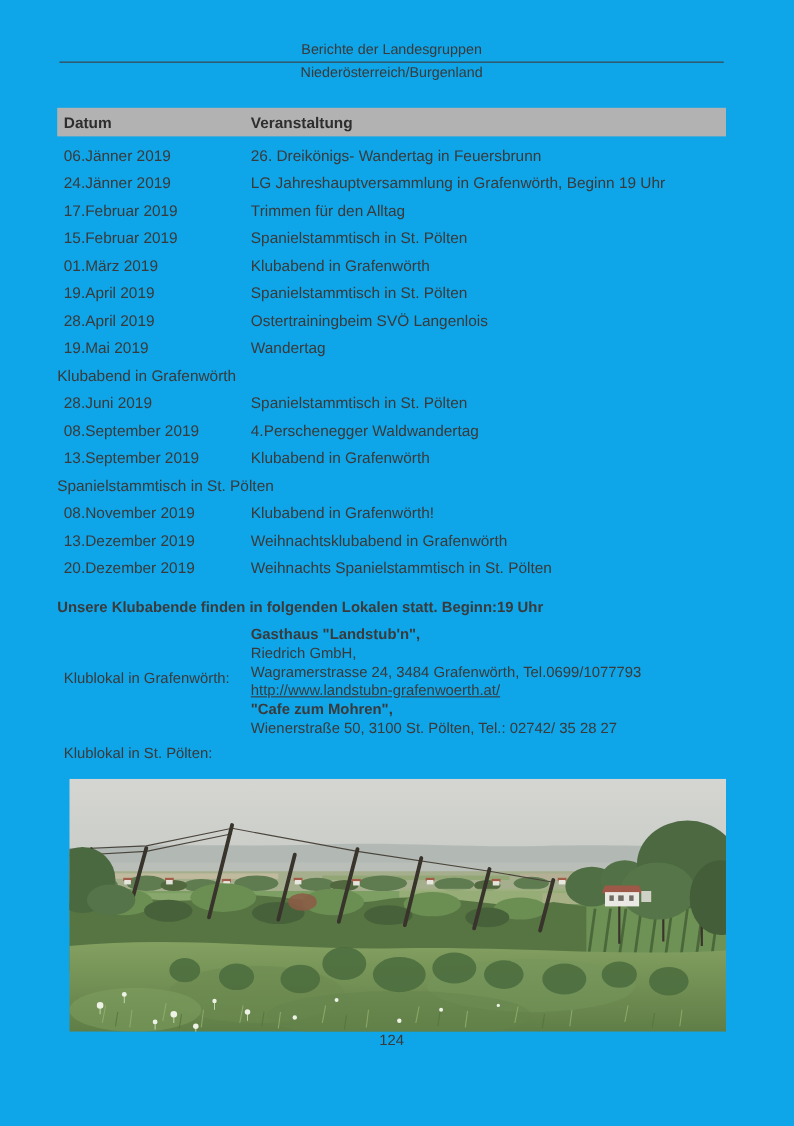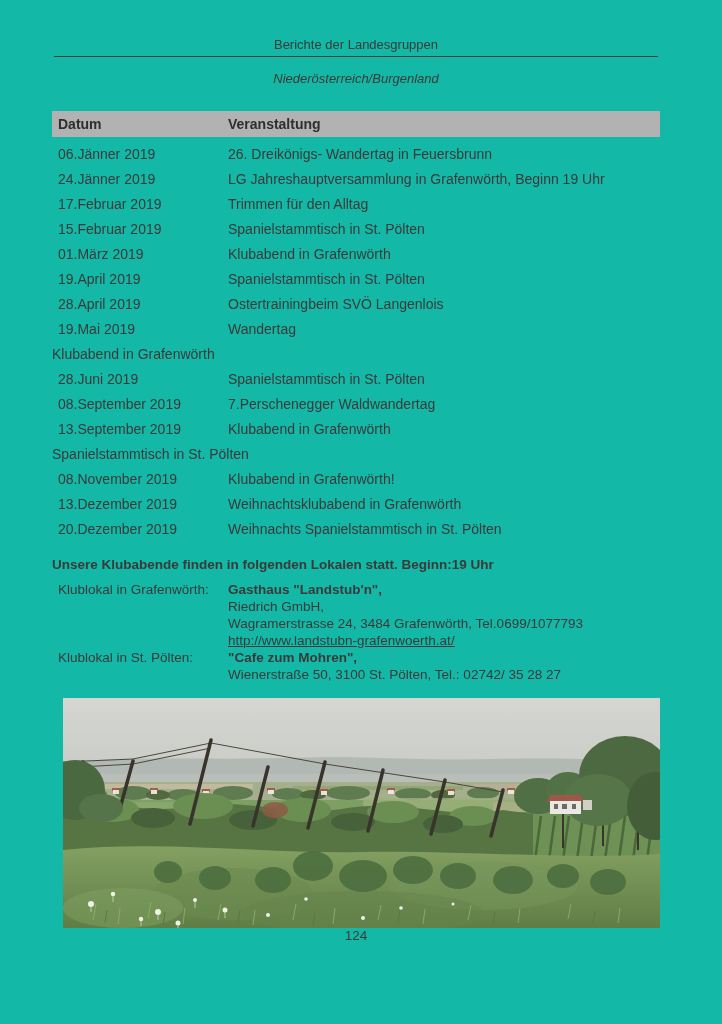--- a/index.html
+++ b/index.html
@@ -1,49 +1,49 @@
 <!DOCTYPE html>
 <html><head>
 <meta charset="utf-8">
 <style>
   html,body{margin:0;padding:0;background:#e8e8e8;}
   .page{
     position:relative;
     width:722px;height:1024px;
-    background:#14b8a6;
+    background:#0ea5e9;
     margin:0 auto;
     font-family:"Liberation Sans","DejaVu Sans",sans-serif;
     color:#3a3a3a;
     overflow:hidden;
   }
   .content{margin:0 62px 0 52px;width:608px;}
 
   
   .head-line{ text-align:center; font-size:13px; line-height:16px; }
   .head-line1{ padding-top:37px; }
   .head-rule{ border:0; border-top:1.5px solid #3d3d3d; margin:3px 2px 0 2px; }
-  .head-line2{ margin-top:14px;font-style:italic; }
+  .head-line2{ margin-top:1px; }
 
   
   .thead{
     display:flex; align-items:center;
     background:#b1b2b1;
     height:26px; margin-top:24px;
     font-weight:bold; font-size:14px; color:#2e2e2e;
   }
   .c-date{ flex:0 0 170px; padding-left:6px; }
   .c-event{ flex:1; }
   .t-rows{ margin-top:5px; }
   .t-row{ display:flex; height:25px; line-height:25px; font-size:14px;align-items:center; }
 
   
   .loc-intro{ margin:14px 0 0 0; font-weight:bold; font-size:13.5px; line-height:17px; }
   .loc-entry{ display:flex; font-size:13.5px; line-height:17px; }
   .loc-entry.first{ margin-top:8px; }
-  .loc-label{ flex:0 0 170px; padding-left:6px; }
+  .loc-label{ flex:0 0 170px; padding-left:6px;margin-top:40px; }
   .loc-lines{ flex:1; }
   .loc-line{ display:block; }
   .bold{ font-weight:bold; }
   .link{ text-decoration:underline; color:#3a3a3a; cursor:pointer; }
 
   
   .photo-wrap{ margin:15px 0 0 11px; width:597px; height:230px; }
   .photo-wrap svg{ display:block; }
 
   
@@ -110,21 +110,21 @@
           <span class="c-event">Klubabend in Grafenwörth</span>
         </div>
 
         <div class="t-row">
           <span class="c-date">28.Juni 2019</span>
           <span class="c-event">Spanielstammtisch in St. Pölten</span>
         </div>
 
         <div class="t-row">
           <span class="c-date">08.September 2019</span>
-          <span class="c-event">7.Perschenegger Waldwandertag</span>
+          <span class="c-event">4.Perschenegger Waldwandertag</span>
         </div>
 
         <div class="t-row">
           <span class="c-date">13.September 2019</span>
           <span class="c-event">Klubabend in Grafenwörth</span>
         </div>
 
         <div class="t-row">
           <span class="c-event">Spanielstammtisch in St. Pölten</span>
         </div>

